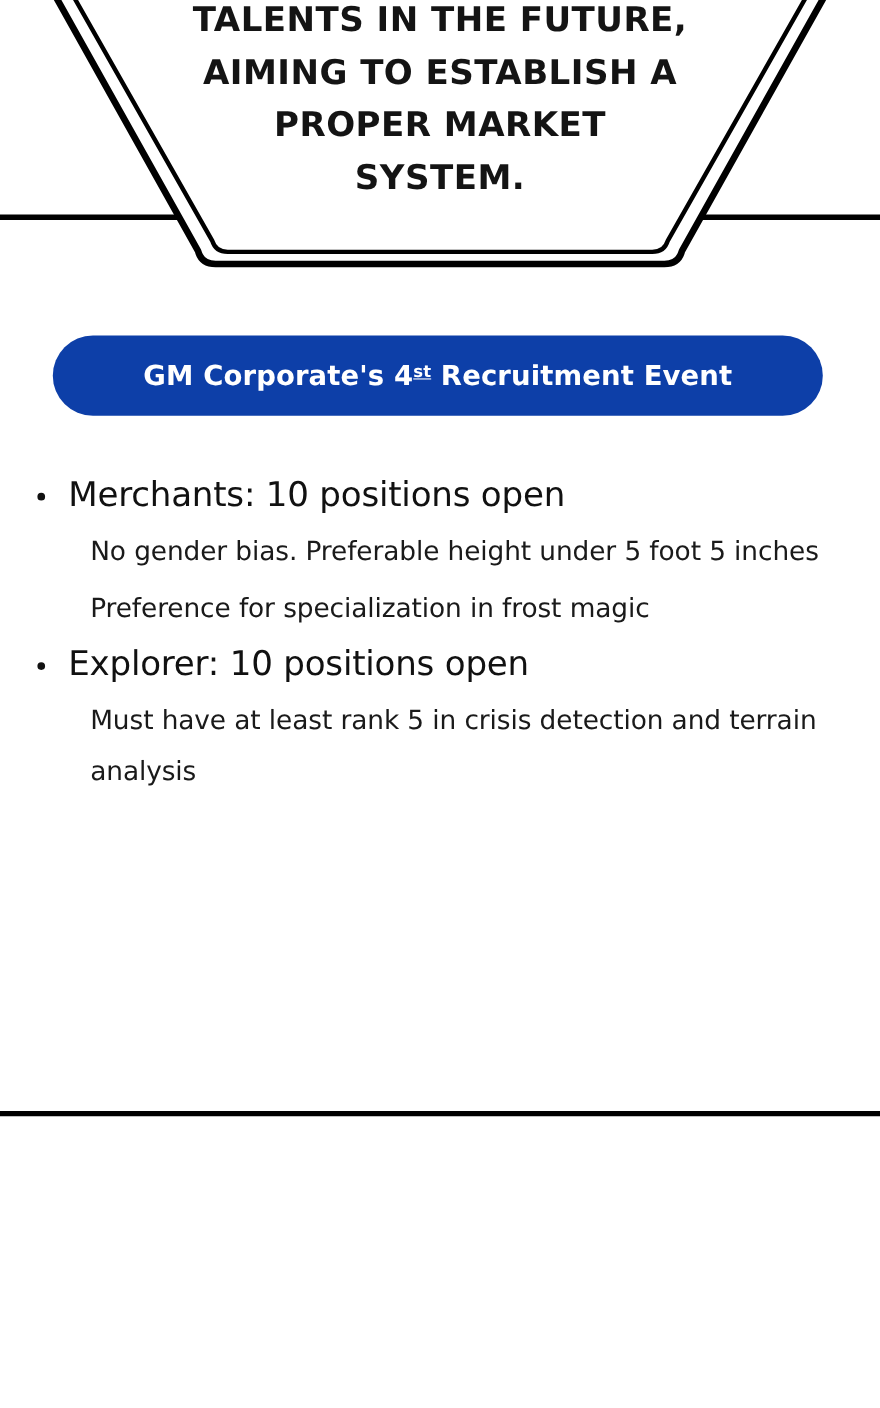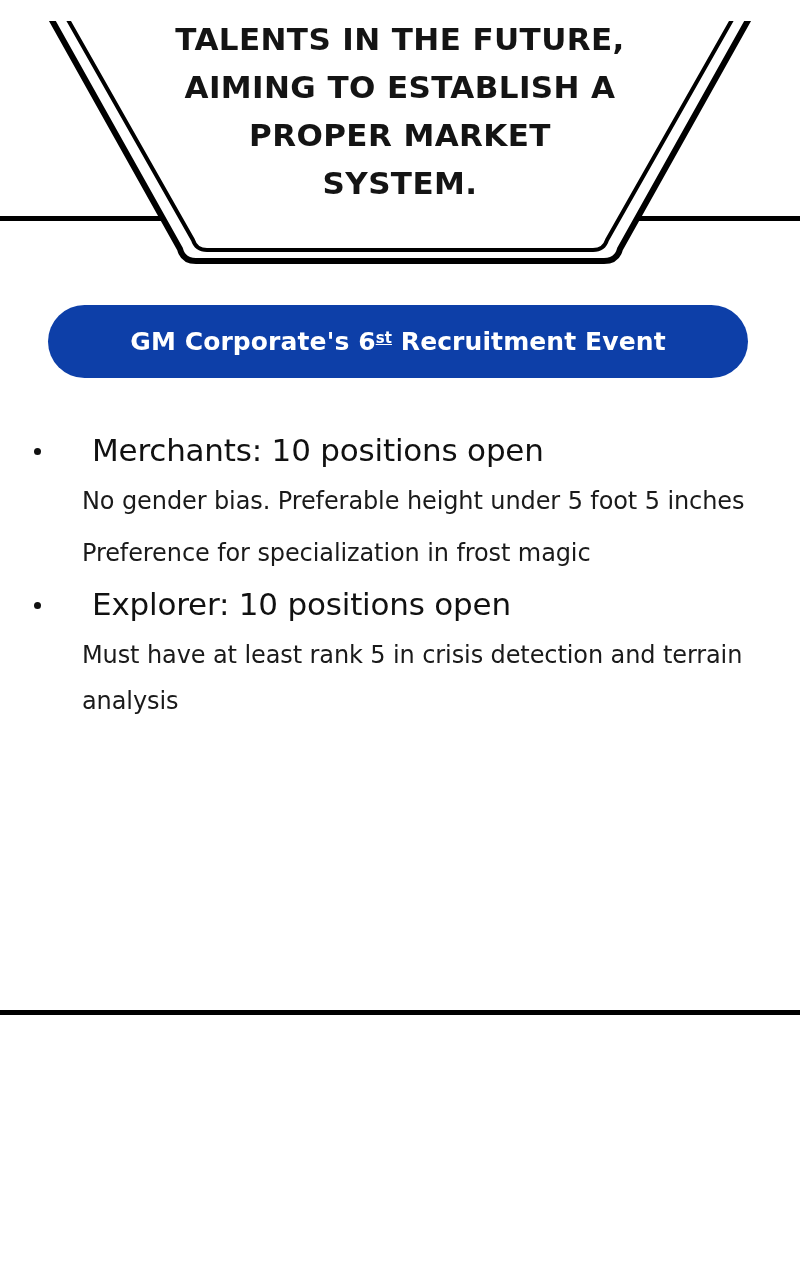--- a/index.html
+++ b/index.html
@@ -16,21 +16,20 @@
     color: #000000;
   }
 
   
   #panel-bubble {
     position: absolute;
     left: 0;
     top: 0;
     width: 800px;
     height: 248px;
-    margin-top: 21px;
   }
   #bubble-svg {
     position: absolute;
     left: 0;
     top: 0;
     width: 800px;
     height: 248px;
   }
   #bubble-text {
     position: absolute;
@@ -91,21 +90,21 @@
     width: 800px;
   }
   .job-block {
     position: relative;
     margin-bottom: 6px;
   }
   .job-block.spaced {
   }
   .job-headline {
     position: relative;
-    padding-left: 92px;
+    padding-left: 62px;
     font-family: "DejaVu Sans", sans-serif;
     font-weight: 400;
     font-size: 31px;
     line-height: 44px;
     color: #111111;
     letter-spacing: -0.2px;
   }
   .job-bullet {
     position: absolute;
     left: 34px;
@@ -181,21 +180,21 @@
 PROPER MARKET
 SYSTEM.</div>
 
   <div id="divider-top-left"></div>
   <div id="divider-top-right"></div>
 </div>
 
 <div id="panel-info">
 
   <div id="banner">
-    <div id="banner-label"><span>GM Corporate's 6</span><span class="sup">st</span><span> Recruitment Event</span></div>
+    <div id="banner-label"><span>GM Corporate's 4</span><span class="sup">st</span><span> Recruitment Event</span></div>
   </div>
 
   <div id="job-list">
 
     <div class="job-block">
       <div class="job-headline"><span class="job-bullet"></span>Merchants: 10 positions open</div>
       <div class="job-desc">No gender bias. Preferable height under 5 foot 5 inches</div>
     </div>
 
     <div class="job-block">

